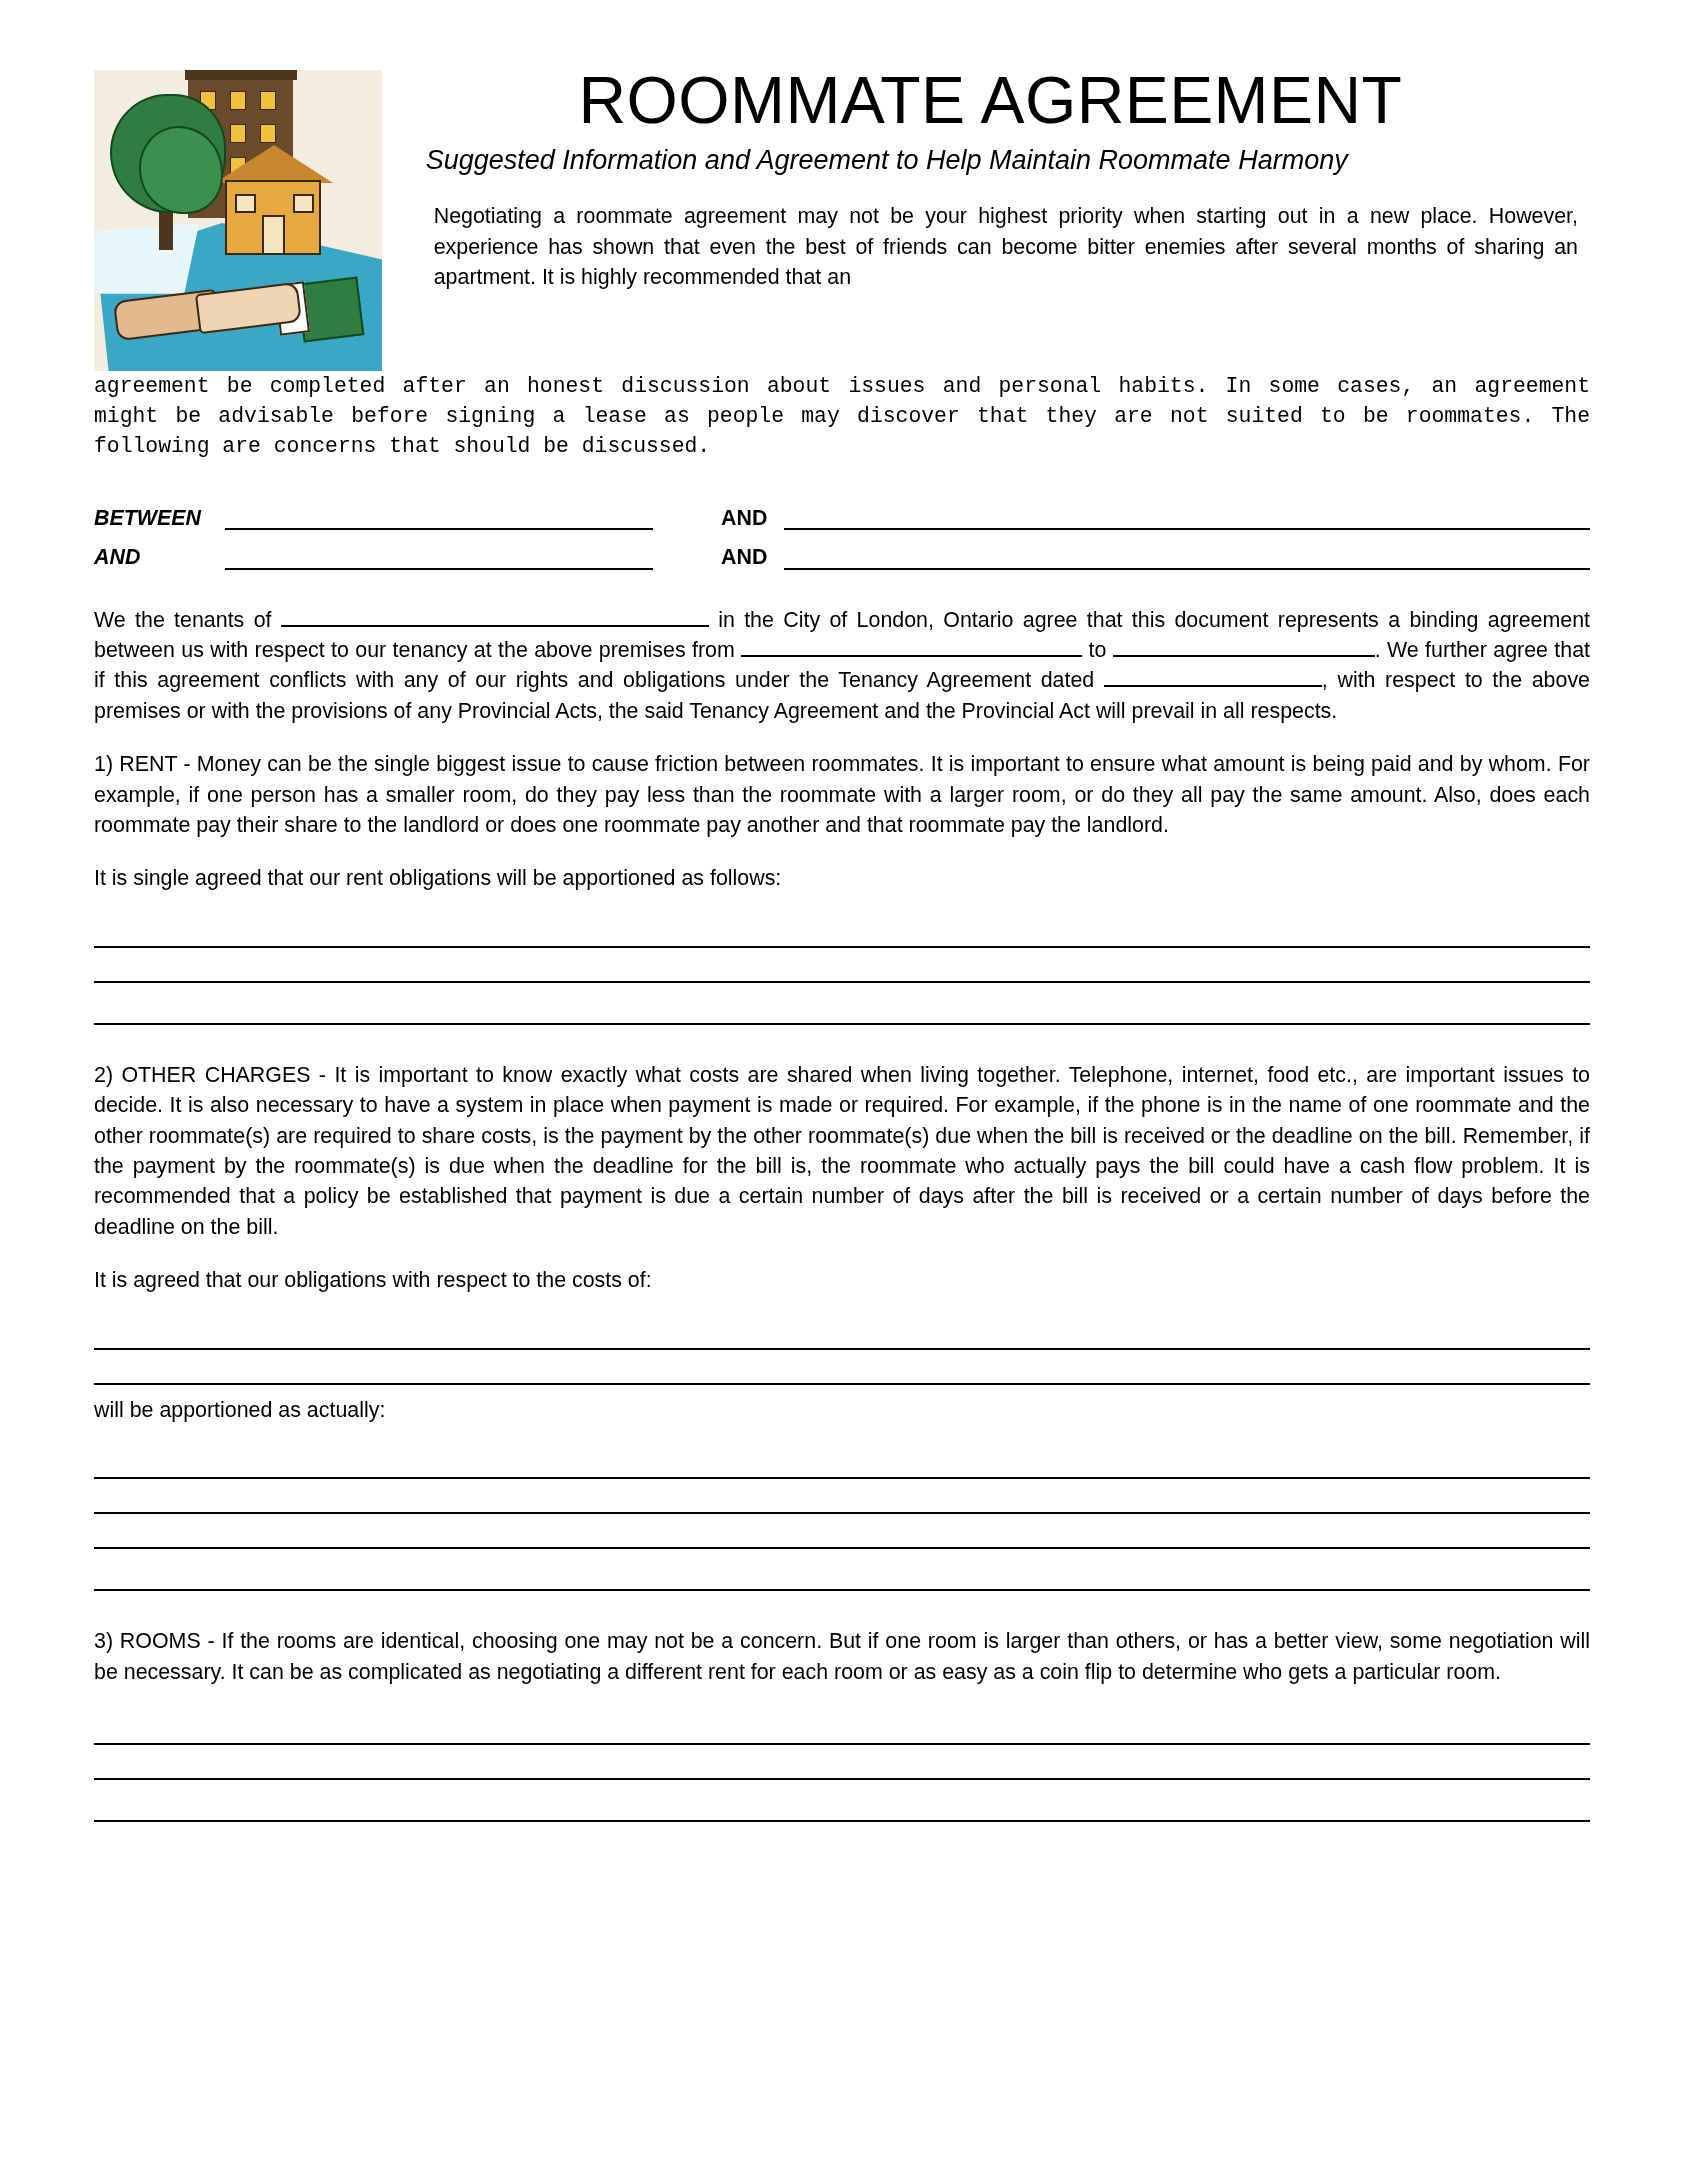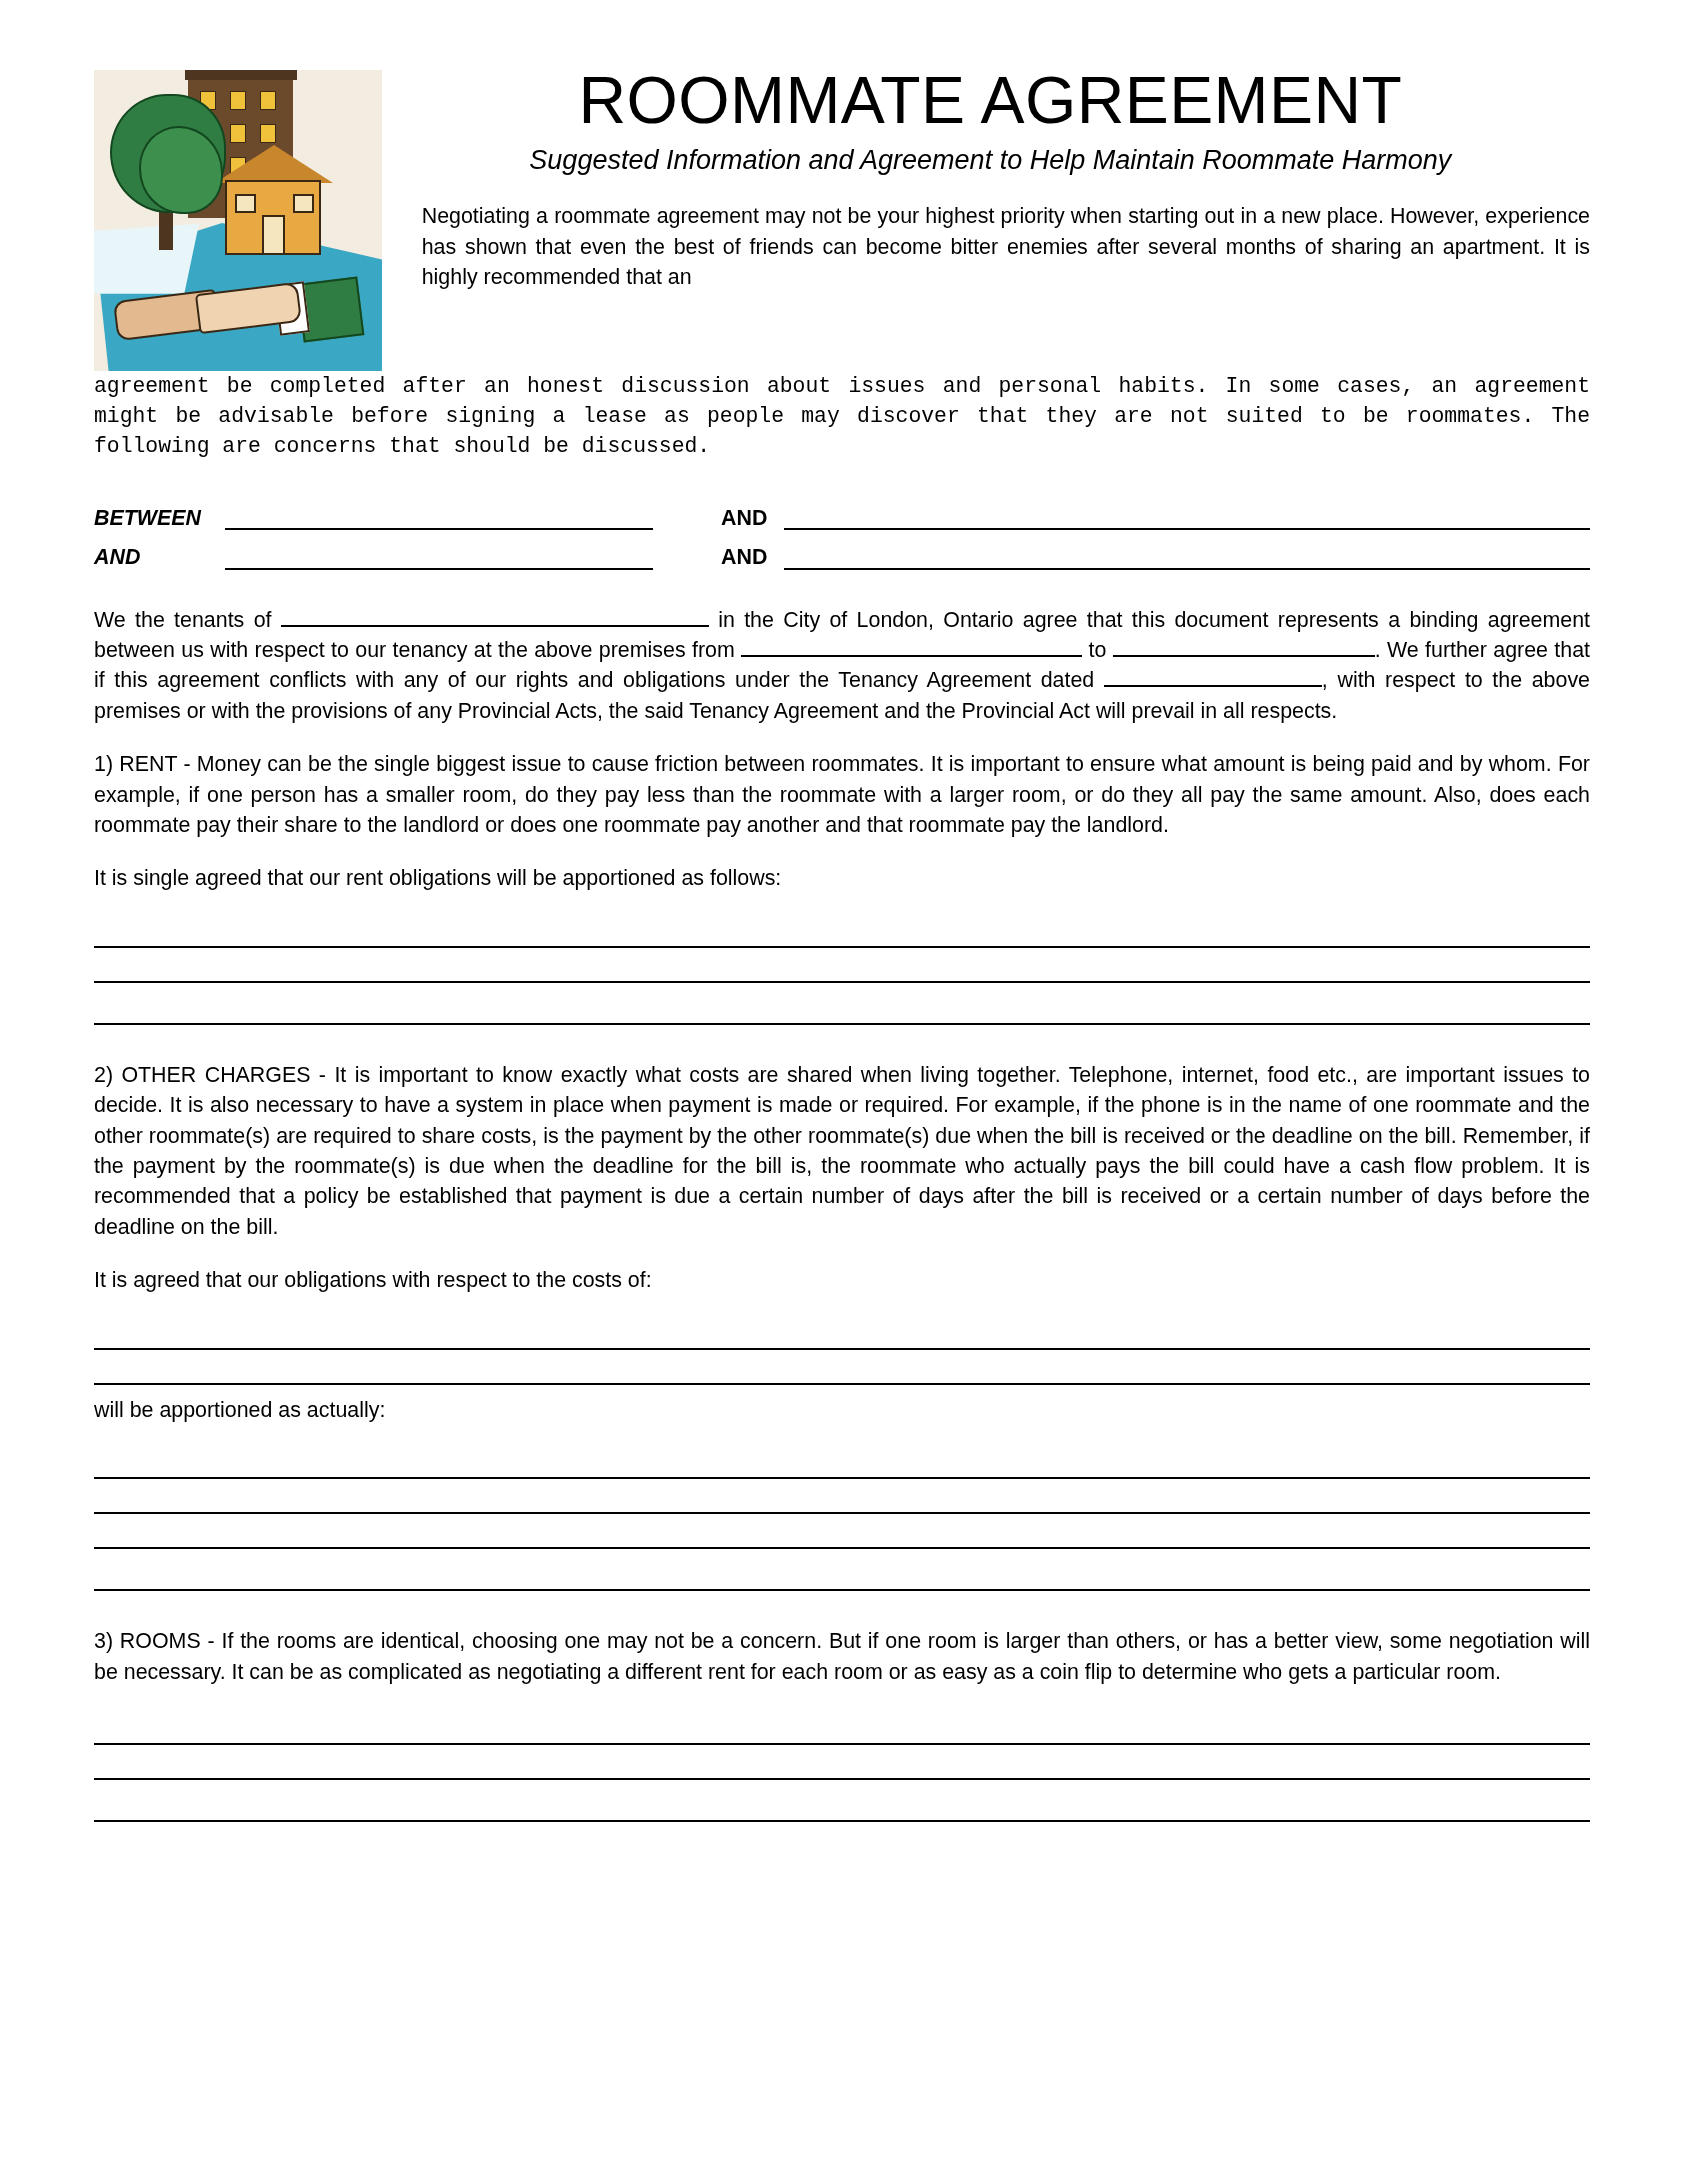--- a/index.html
+++ b/index.html
@@ -168,31 +168,31 @@
     font-size: 66px;
     letter-spacing: 0.4px;
     text-align: center;
     line-height: 1.06;
     margin: 0 0 7px 0;
     font-weight: 400;
   }
   .doc-subtitle {
     font-size: 27px;
     font-style: italic;
-    text-align: center;
+    text-align: left;
     line-height: 1.30;
     margin: 5.2px 0 23px 0;
     padding: 0 35px;
   }
   .intro-indent {
     font-size: 21.4px;
     line-height: 1.42;
     text-align: justify;
     text-indent: 0;
-    margin: 0;
+    margin: 12px;
     padding-left: 31px;
   }
   .intro-rest {
     font-size: 21.4px;
     line-height: 1.42;
     text-align: justify;
     margin: 0;
     font-family: Liberation Mono, monospace;
   }
 

